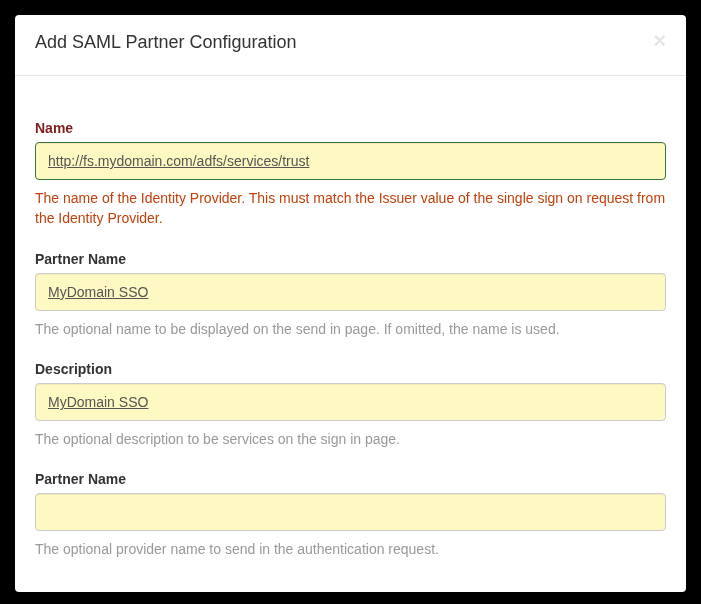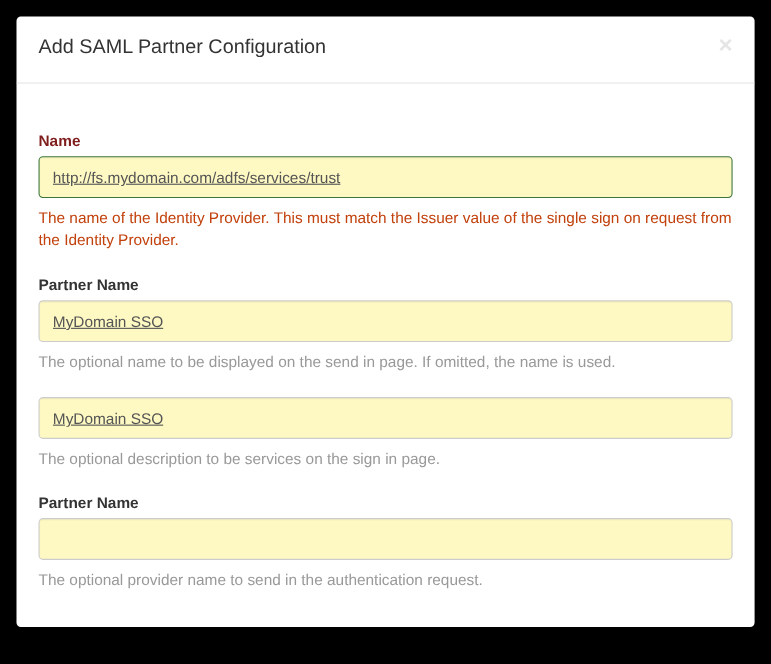--- a/index.html
+++ b/index.html
@@ -104,20 +104,21 @@
       <div class="help-block">The name of the Identity Provider. This must match the Issuer value of the single sign on request from the Identity Provider.</div>
     </div>
 
     <div class="form-group">
       <label class="form-label">Partner Name</label>
       <input type="text" class="form-control" value="MyDomain SSO" style="">
       <div class="help-block">The optional name to be displayed on the send in page. If omitted, the name is used.</div>
     </div>
 
     <div class="form-group">
+      <label class="form-label">Description</label>
       <input type="text" class="form-control" value="MyDomain SSO" style="">
       <div class="help-block">The optional description to be services on the sign in page.</div>
     </div>
 
     <div class="form-group">
       <label class="form-label">Partner Name</label>
       <input type="text" class="form-control" value="" style="">
       <div class="help-block">The optional provider name to send in the authentication request.</div>
     </div>
 

